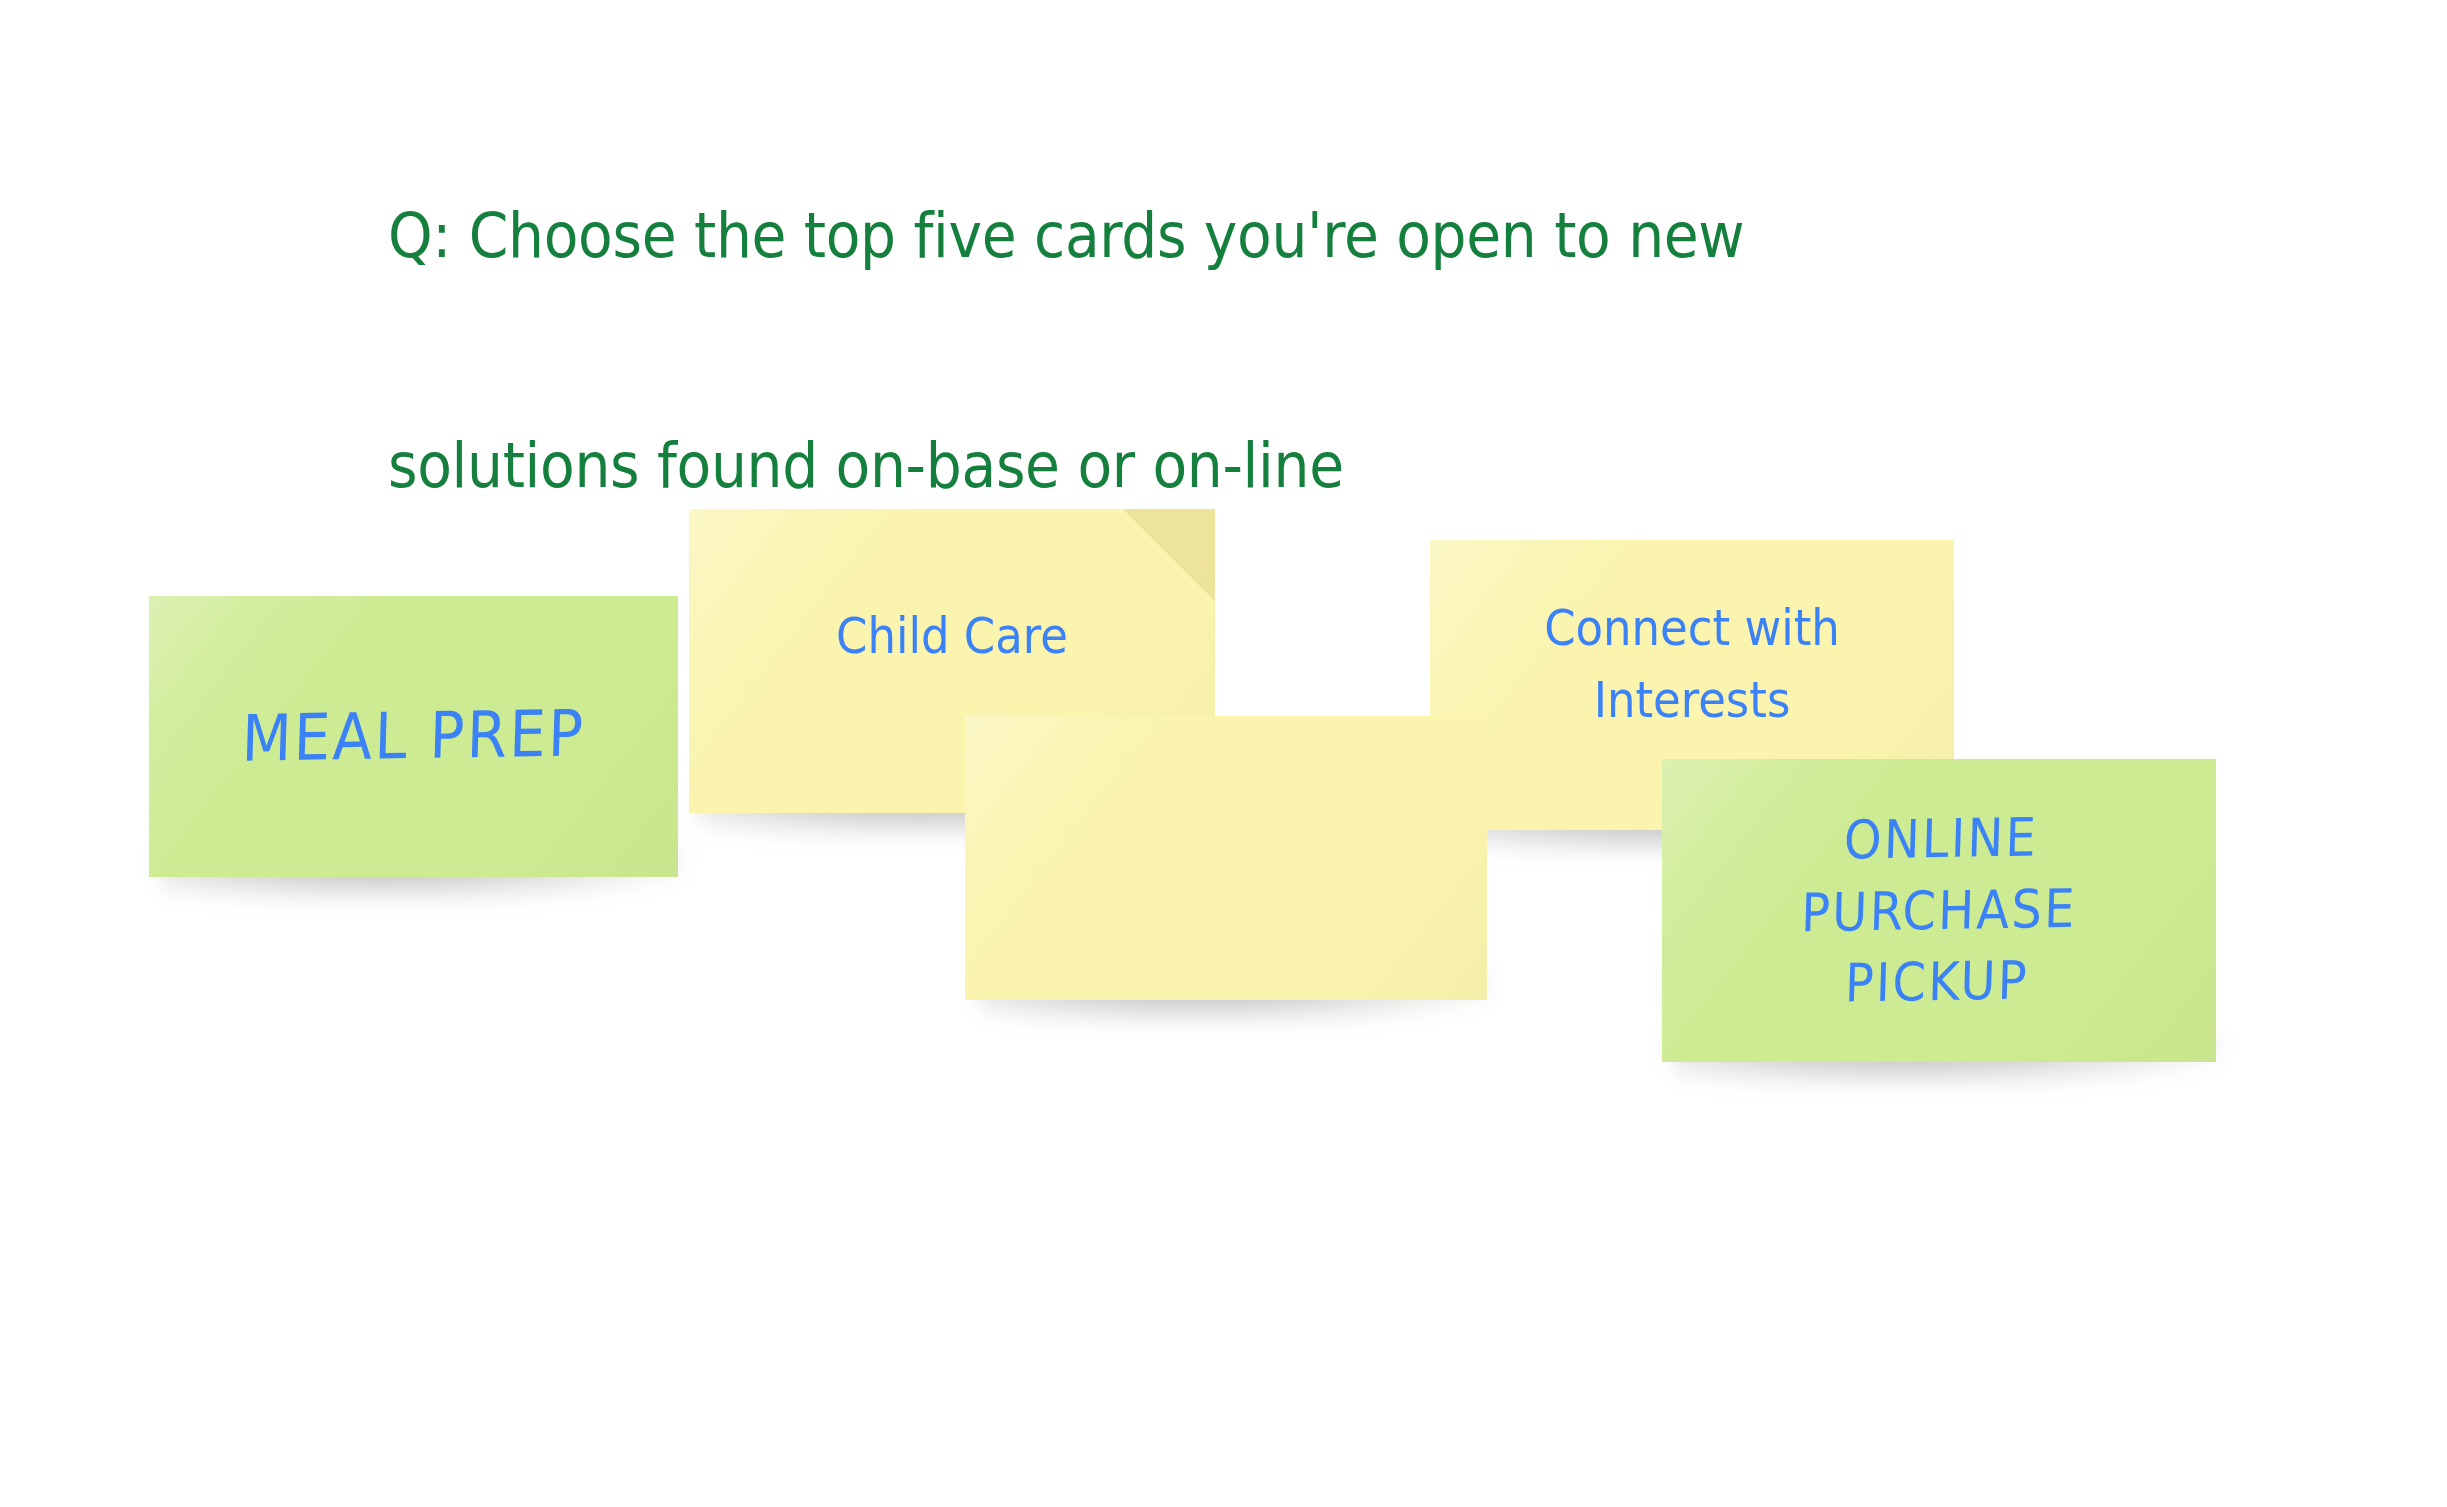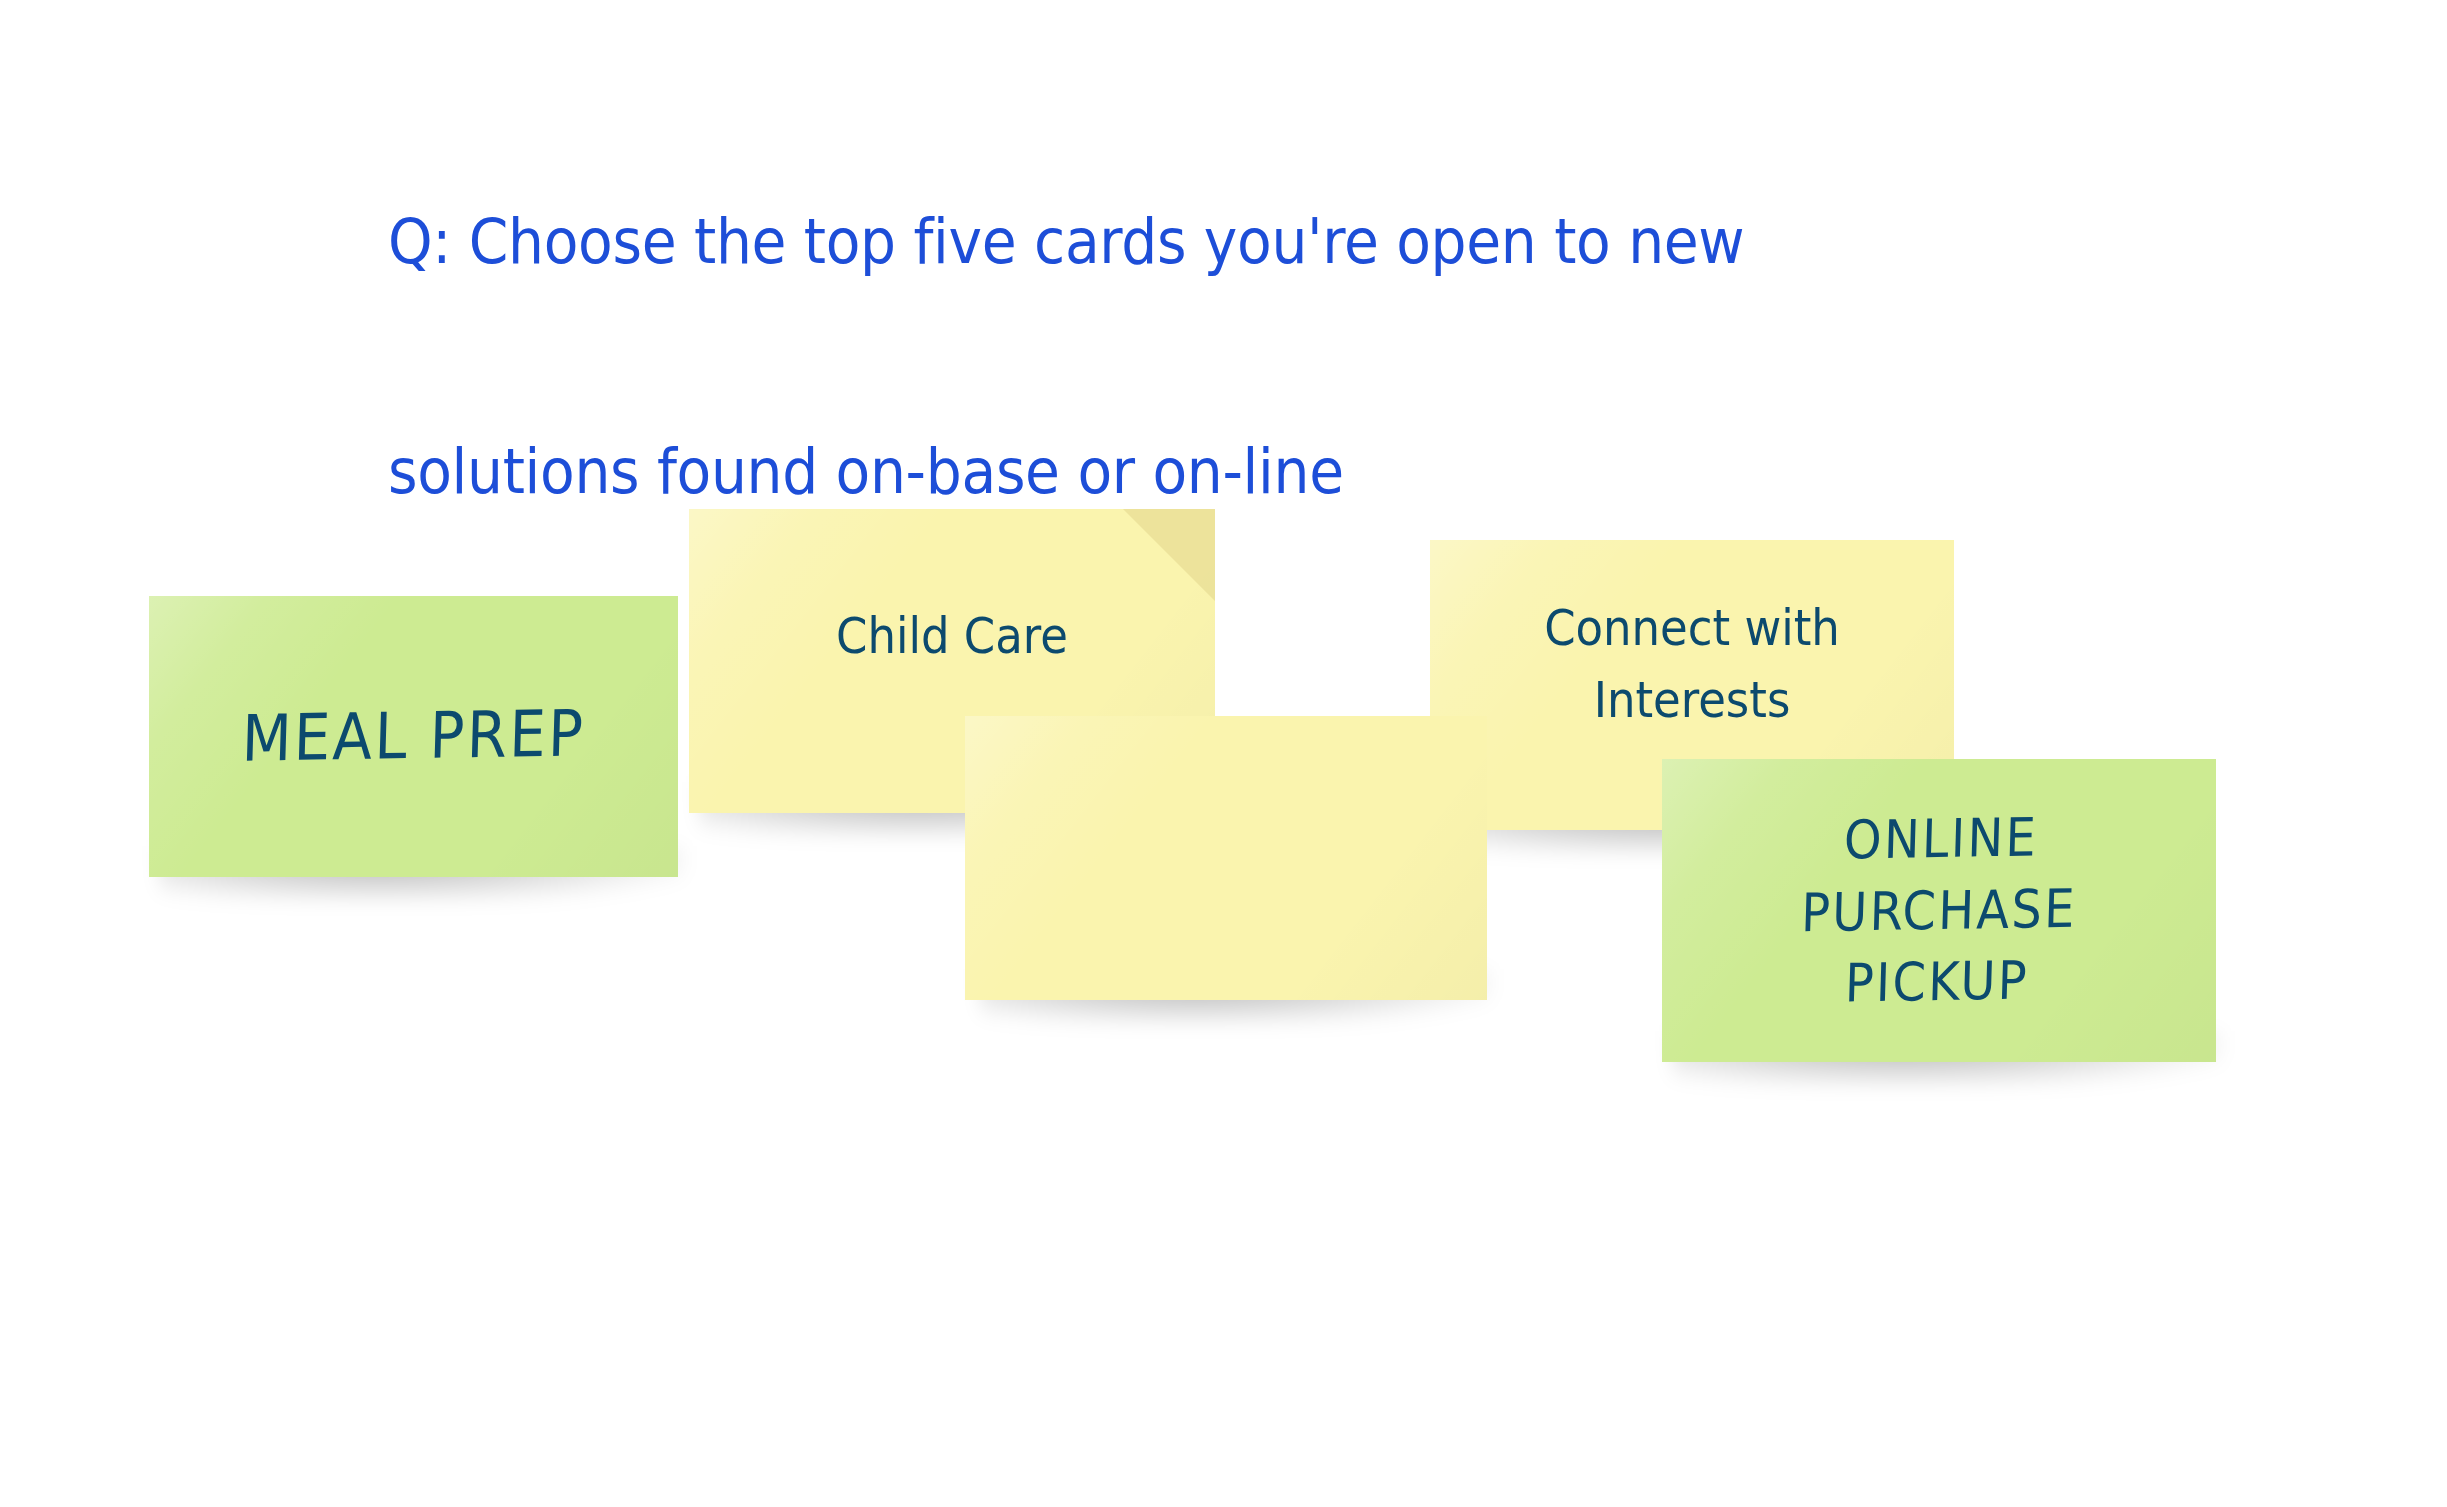--- a/index.html
+++ b/index.html
@@ -13,41 +13,41 @@
     position: relative;
     overflow: hidden;
     font-family: "Liberation Sans", sans-serif;
     -webkit-font-smoothing: antialiased;
   }
 
   
   #question-title {
     position: absolute;
     left: 388px;
-    top: 50px;
+    top: 44px;
     width: 1825px;
     font-family: "DejaVu Sans Condensed", "Liberation Sans Narrow", "Liberation Sans", sans-serif;
     font-size: 63px;
     line-height: 1.22;
     font-weight: 400;
-    color: #1d4ed8;
+    color: #15803d;
     letter-spacing: -0.3px;
     white-space: pre-wrap;
   }
   #question-title .tline { display: block; }
 
   
   .note {
     position: absolute;
     box-sizing: border-box;
     display: flex;
     align-items: center;
     justify-content: center;
     text-align: center;
-    color: #0c4a6e;
+    color: #3b82f6;
     overflow: visible;
   }
   .note .paper {
     position: absolute;
     inset: 0;
     z-index: 0;
   }
   .note .label {
     position: relative;
     z-index: 3;

